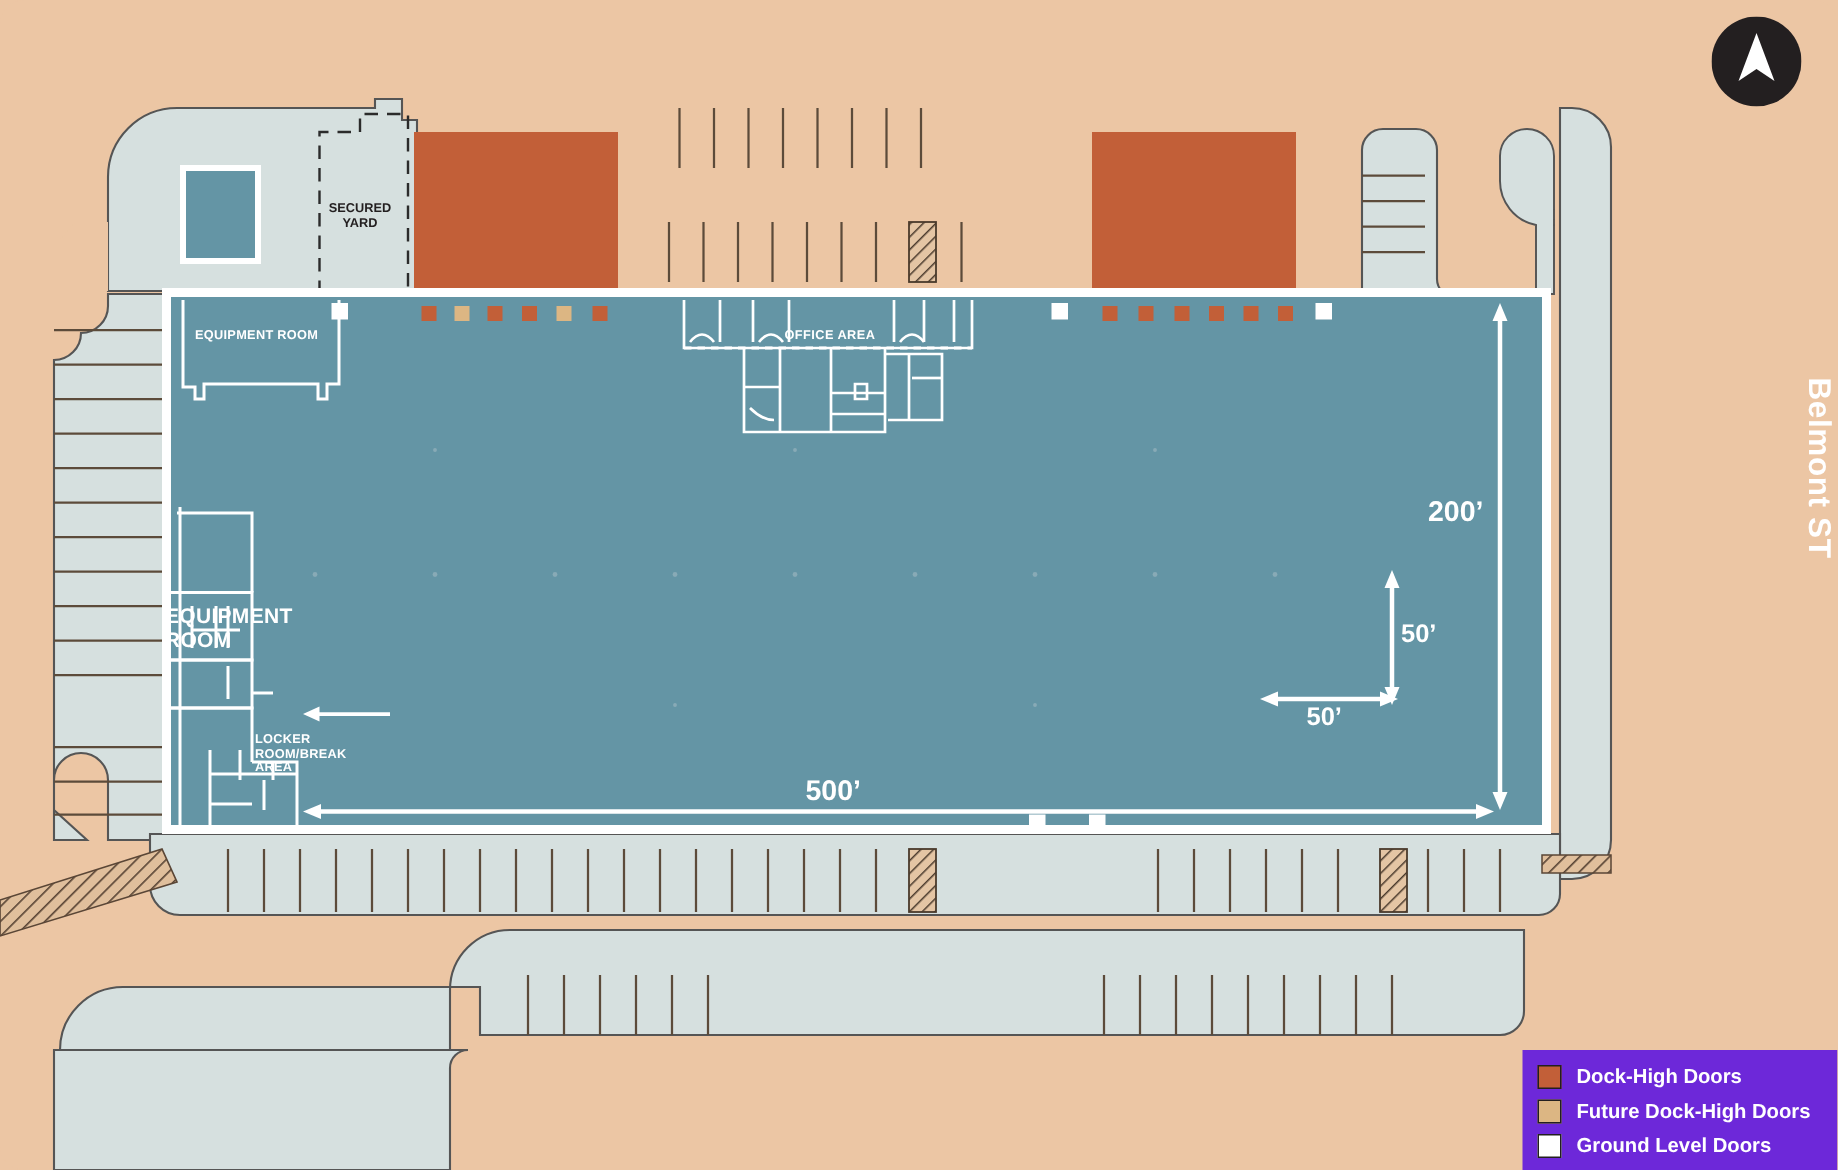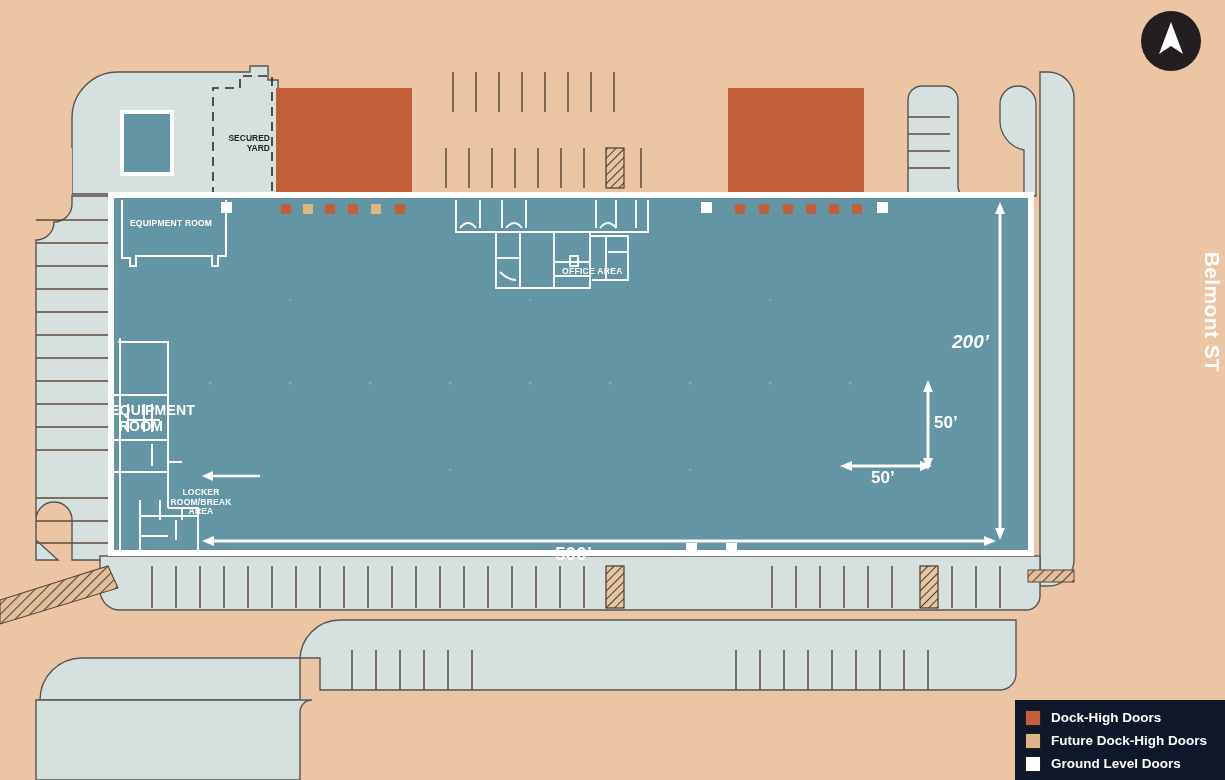--- a/index.html
+++ b/index.html
@@ -28,59 +28,59 @@
     transform:rotate(90deg);
     transform-origin:center center;
     white-space:nowrap;
   }
 
   
   .legend {
     position:absolute;
     left:1015px; top:700px;
     width:210px; height:80px;
-    background:#0f172a;
+    background:#6d28d9;
     padding:6px 10px 0 10px;
   }
   .legend-row { display:flex; align-items:center; height:23px; }
   .legend-swatch {
     width:16px; height:16px; margin-right:10px;
     border:1px solid #231f20; flex:0 0 auto;
   }
   .legend-text { color:#ffffff; font-size:13.5px; font-weight:bold; white-space:nowrap; }
 
   
   .plan-label {
     position:absolute;
     color:#ffffff;
     font-weight:bold;
-    text-align:center;
+    text-align:left;
     line-height:1.12;
     white-space:pre;
     pointer-events:none;
   }
   .lbl-equip-top  { left:130px; top:219px; font-size:8.5px; letter-spacing:.2px; }
   .lbl-equip-left { left:110px; top:403px; font-size:14px; width:62px; letter-spacing:.2px; }
   .lbl-locker     { left:170px; top:488px; font-size:8.5px; width:62px; letter-spacing:.2px; }
-  .lbl-office     { left:562px; top:219px; font-size:8.5px; letter-spacing:.3px;margin-top:48px; }
+  .lbl-office     { left:523px; top:219px; font-size:8.5px; letter-spacing:.3px; }
   .lbl-secured {
     position:absolute; left:210px; top:133px;
     color:#231f20; font-size:8.5px; font-weight:bold;
-    text-align:right; line-height:1.2; width:60px; white-space:pre;
+    text-align:center; line-height:1.2; width:60px; white-space:pre;
   }
 
   
   .dim {
     position:absolute; color:#ffffff; font-weight:bold;
     white-space:nowrap; pointer-events:none;
   }
-  .dim-200 { left:952px; top:331px; font-size:19px;font-style:italic; }
+  .dim-200 { left:952px; top:331px; font-size:19px; }
   .dim-50v { left:934px; top:413px; font-size:17px; }
   .dim-50h { left:871px; top:468px; font-size:17px; }
-  .dim-500 { left:555px; top:517px; font-size:19px;margin-top:26px; }
+  .dim-500 { left:537px; top:517px; font-size:19px; }
 </style>
 </head>
 <body>
 
 <div id="stage">
 
   <svg width="1225" height="780" viewBox="0 0 1225 780">
     <defs>
       <pattern id="hatchStall" width="6" height="6" patternTransform="rotate(45)" patternUnits="userSpaceOnUse">
         <rect width="6" height="6" fill="#e4c5a4"></rect>

